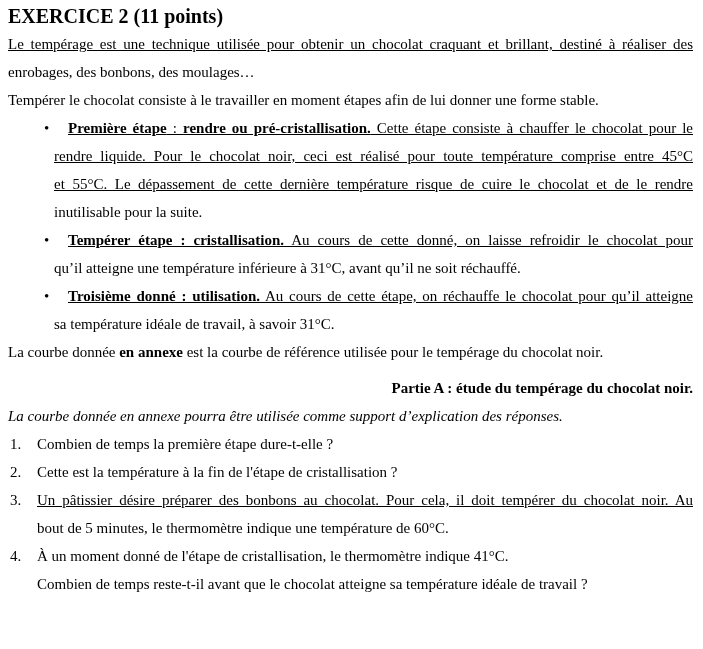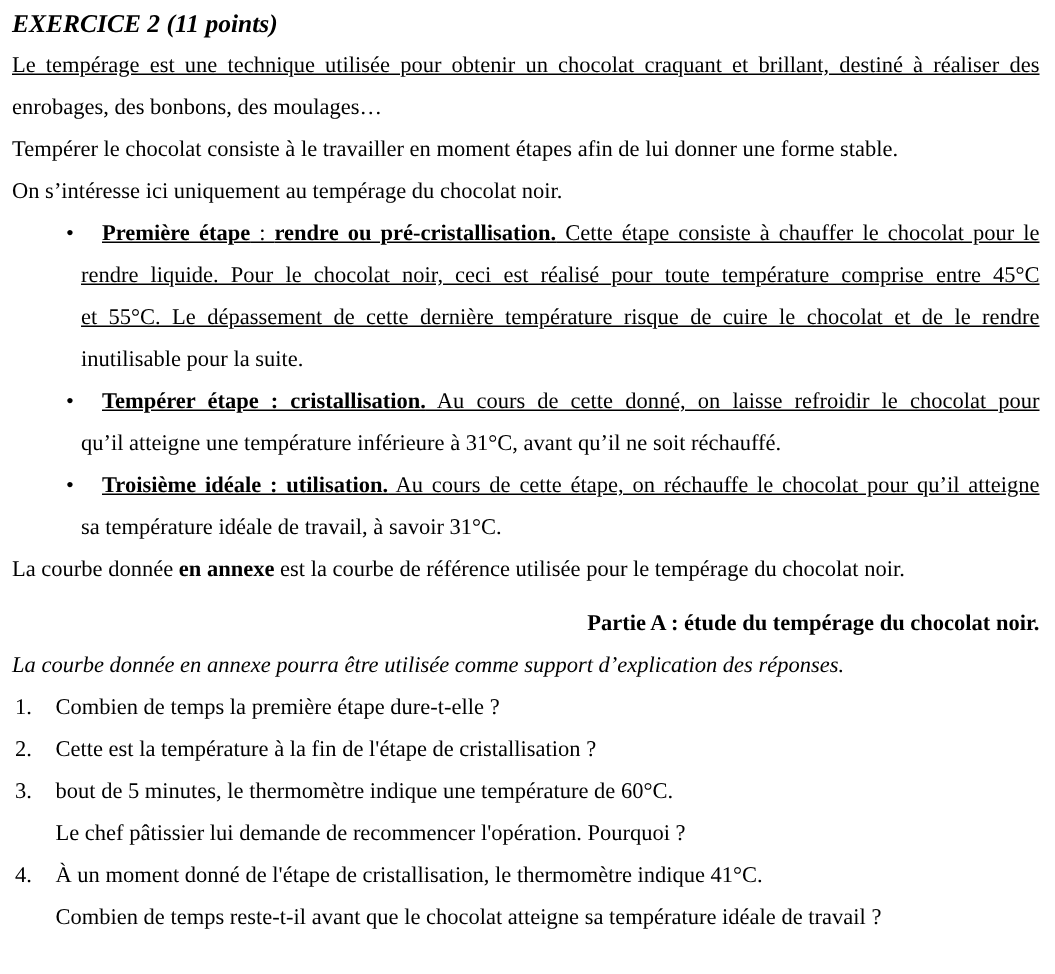--- a/index.html
+++ b/index.html
@@ -9,81 +9,80 @@
     background: #ffffff; color: #000000;
     font-family: "Liberation Serif", "DejaVu Serif", serif;
     font-size: 15px;
     overflow: hidden;
   }
   .page { padding: 2px 10px 0 8px; }
   .ln { line-height: 28px; white-space: normal; }
   .just { text-align: justify; text-align-last: justify; text-decoration: underline; }
   .b { font-weight: bold; text-align: right; }
   .i { font-style: italic; }
-  .title { font-size: 17px; font-weight: bold; line-height: 28px; font-style: italic; }
+  .title { font-size: 20px; font-weight: bold; line-height: 28px; }
   .bullet { position: relative; padding-left: 46px; }
   .marker { position: absolute; left: 36px; top: 0; line-height: 28px; }
   .first { padding-left: 14px; }
   .q { position: relative; padding-left: 29px; }
   .qnum { position: absolute; left: 2px; top: 0; line-height: 28px; }
   .heading { font-weight: bold; margin-top: 8px; text-align: right; }
 </style>
 </head>
 <body>
 
 <div class="page">
 
   <div class="title ln">EXERCICE 2 (11 points)</div>
 
   <div>
     <div class="ln just">Le tempérage est une technique utilisée pour obtenir un chocolat craquant et brillant, destiné à réaliser des</div>
     <div class="ln">enrobages, des bonbons, des moulages…</div>
   </div>
   <div class="ln">Tempérer le chocolat consiste à le travailler en moment étapes afin de lui donner une forme stable.</div>
-  <div class="ln">On s’intéresse ici uniquement au tempérage du chocolat noir.</div>
 
   <div class="bullet">
     <span class="marker">•</span>
     <div class="ln just first"><span class="b">Première étape</span><span> : </span><span class="b">rendre ou pré-cristallisation.</span><span> Cette étape consiste à chauffer le chocolat pour le</span></div>
     <div class="ln just">rendre liquide. Pour le chocolat noir, ceci est réalisé pour toute température comprise entre 45°C</div>
     <div class="ln just">et 55°C. Le dépassement de cette dernière température risque de cuire le chocolat et de le rendre</div>
     <div class="ln">inutilisable pour la suite.</div>
   </div>
 
   <div class="bullet">
     <span class="marker">•</span>
     <div class="ln just first"><span class="b">Tempérer étape : cristallisation.</span><span> Au cours de cette donné, on laisse refroidir le chocolat pour</span></div>
     <div class="ln">qu’il atteigne une température inférieure à 31°C, avant qu’il ne soit réchauffé.</div>
   </div>
 
   <div class="bullet">
     <span class="marker">•</span>
-    <div class="ln just first"><span class="b">Troisième idéale : utilisation.</span><span> Au cours de cette étape, on réchauffe le chocolat pour qu’il atteigne</span></div>
+    <div class="ln just first"><span class="b">Troisième donné : utilisation.</span><span> Au cours de cette étape, on réchauffe le chocolat pour qu’il atteigne</span></div>
     <div class="ln">sa température idéale de travail, à savoir 31°C.</div>
   </div>
 
   <div class="ln"><span>La courbe donnée </span><span class="b">en annexe</span><span> est la courbe de référence utilisée pour le tempérage du chocolat noir.</span></div>
 
   <div class="ln heading">Partie A : étude du tempérage du chocolat noir.</div>
   <div class="ln i">La courbe donnée en annexe pourra être utilisée comme support d’explication des réponses.</div>
 
   <div class="q">
     <span class="qnum">1.</span>
     <div class="ln">Combien de temps la première étape dure-t-elle ?</div>
   </div>
 
   <div class="q">
     <span class="qnum">2.</span>
     <div class="ln">Cette est la température à la fin de l'étape de cristallisation ?</div>
   </div>
 
   <div class="q">
     <span class="qnum">3.</span>
+    <div class="ln just">Un pâtissier désire préparer des bonbons au chocolat. Pour cela, il doit tempérer du chocolat noir. Au</div>
     <div class="ln">bout de 5 minutes, le thermomètre indique une température de 60°C.</div>
-    <div class="ln">Le chef pâtissier lui demande de recommencer l'opération. Pourquoi ?</div>
   </div>
 
   <div class="q">
     <span class="qnum">4.</span>
     <div class="ln">À un moment donné de l'étape de cristallisation, le thermomètre indique 41°C.</div>
     <div class="ln">Combien de temps reste-t-il avant que le chocolat atteigne sa température idéale de travail ?</div>
   </div>
 
 </div>
 

